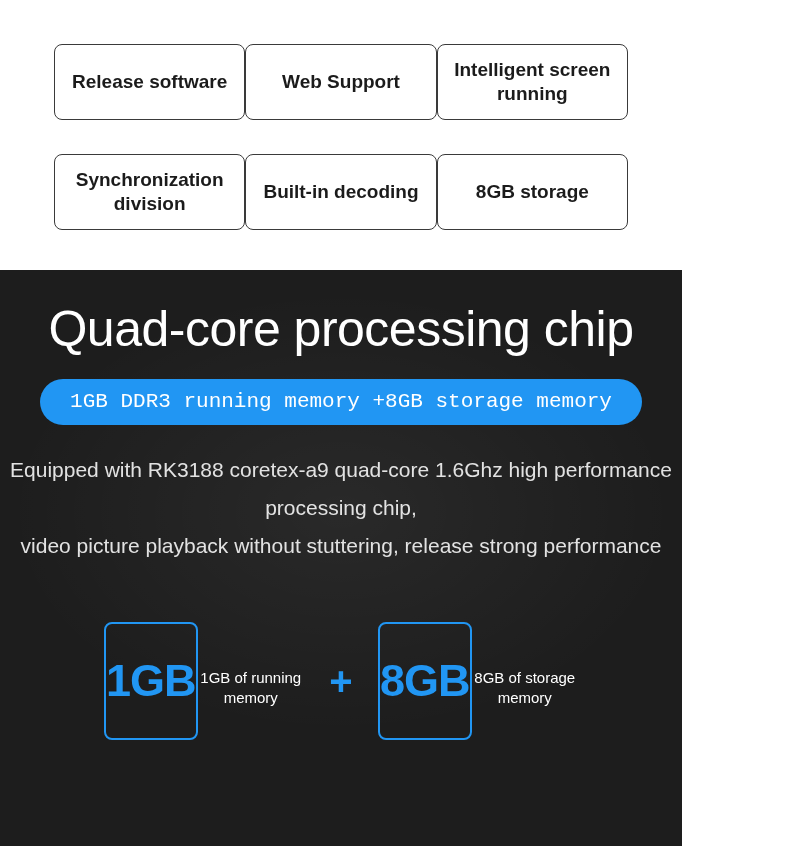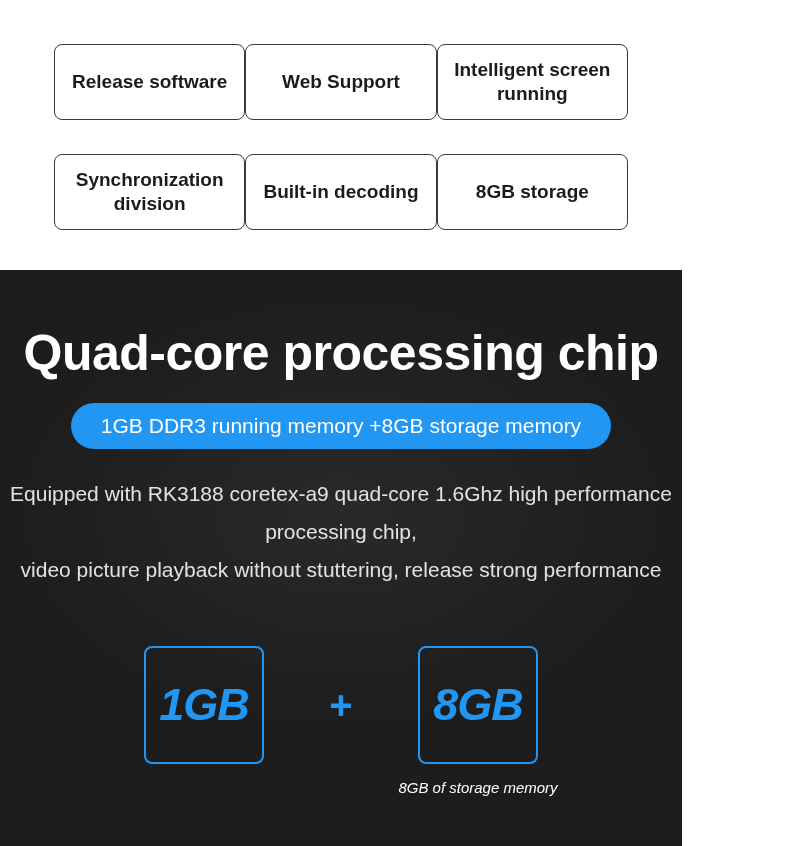--- a/index.html
+++ b/index.html
@@ -67,37 +67,38 @@
     background: radial-gradient(ellipse 70% 55% at 50% 42%, rgba(255,255,255,0.055), rgba(255,255,255,0) 70%);
     pointer-events: none;
   }
   .dark-inner {
     position: relative;
     z-index: 1;
   }
   .headline {
     font-size: 50px;
     color: #ffffff;
-    font-weight: 700;
+    font-weight: 400;
     letter-spacing: -0.5px;
-    padding-top: 56px;
+    padding-top: 32px;
     margin: 0;
     line-height: 1.1;
   }
   .badge-wrap {
     margin-top: 22px;
   }
   .badge {
     display: inline-block;
     background: #2196f3;
     color: #ffffff;
     font-size: 21px;
     border-radius: 26px;
     padding: 12px 30px 13px 30px;
     line-height: 1;
+    font-family: Liberation Mono, monospace;
   }
   .subtext {
     margin-top: 26px;
     color: #e2e2e2;
     font-size: 21px;
     line-height: 1.8;
   }
   .subtext div {
     margin: 0;
   }
@@ -107,23 +108,21 @@
     position: relative;
     margin-top: 58px;
     display: flex;
     align-items: flex-start;
     justify-content: center;
     gap: 0;
   }
   .mem-block {
     width: 200px;
     display: flex;
-    flex-direction: column;
     align-items: center;
-    font-style: italic;
   }
   .mem-box {
     width: 120px;
     height: 118px;
     border: 2px solid #2196f3;
     border-radius: 8px;
     display: flex;
     align-items: center;
     justify-content: center;
     box-sizing: border-box;
@@ -196,20 +195,21 @@
         <div>Equipped with RK3188 coretex-a9 quad-core 1.6Ghz high performance processing chip,</div>
         <div>video picture playback without stuttering, release strong performance</div>
       </div>
 
       <div class="mem-area">
 
         <div class="mem-block">
           <div class="mem-box">
             <span>1GB</span>
           </div>
+          <div class="mem-caption">1GB of running memory</div>
         </div>
 
         <div class="plus">+</div>
 
         <div class="mem-block">
           <div class="mem-box">
             <span>8GB</span>
           </div>
           <div class="mem-caption">8GB of storage memory</div>
         </div>

